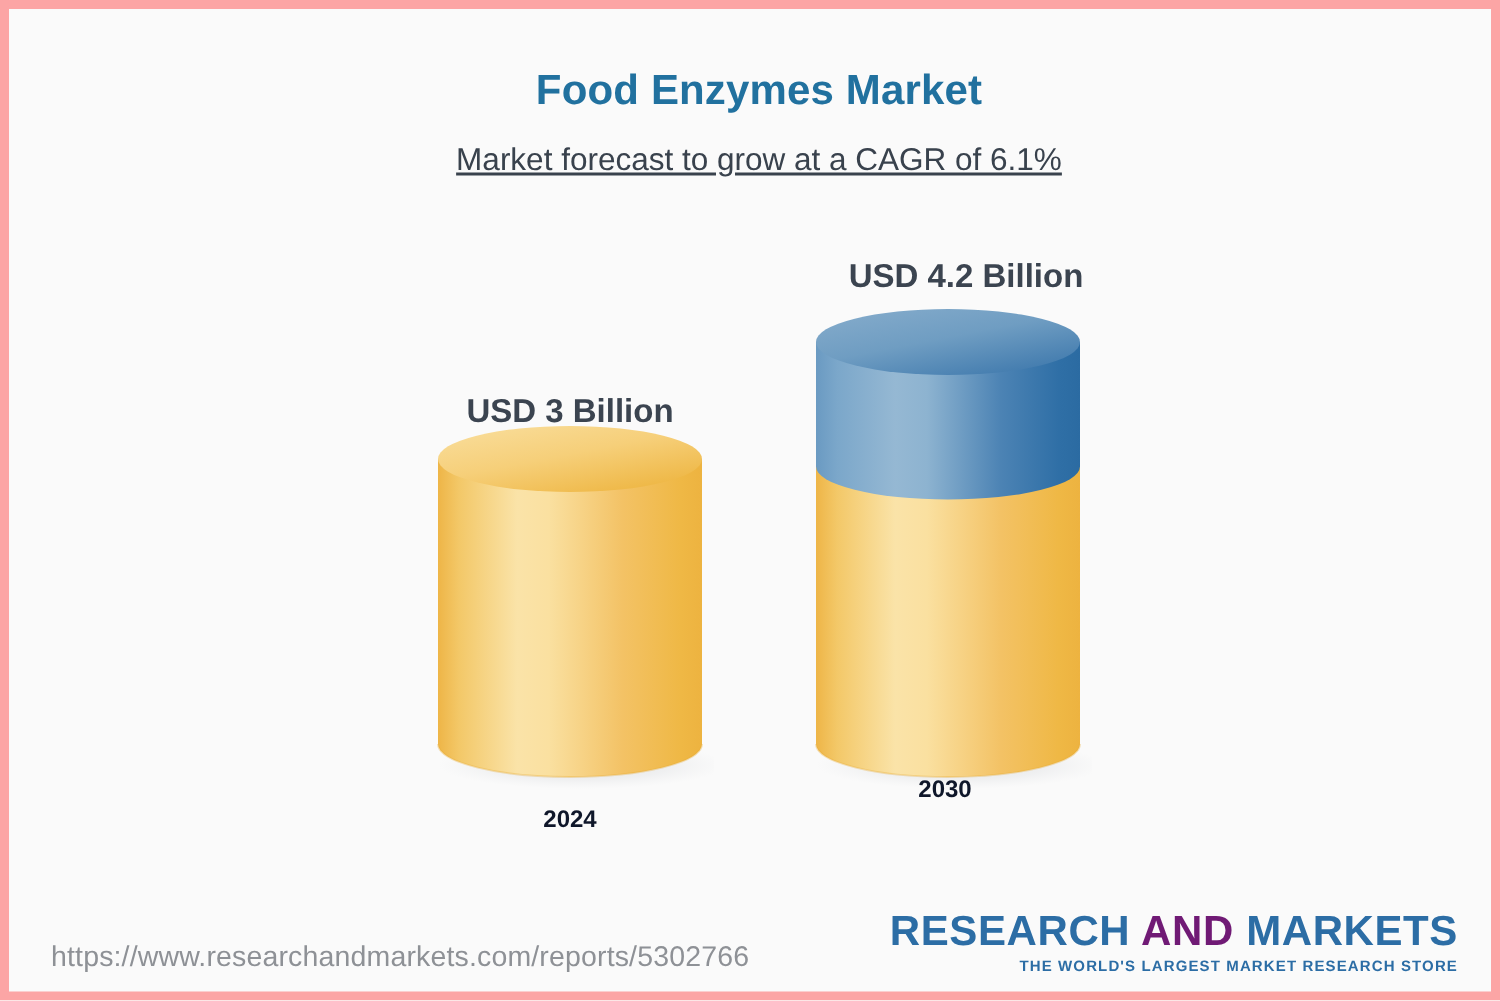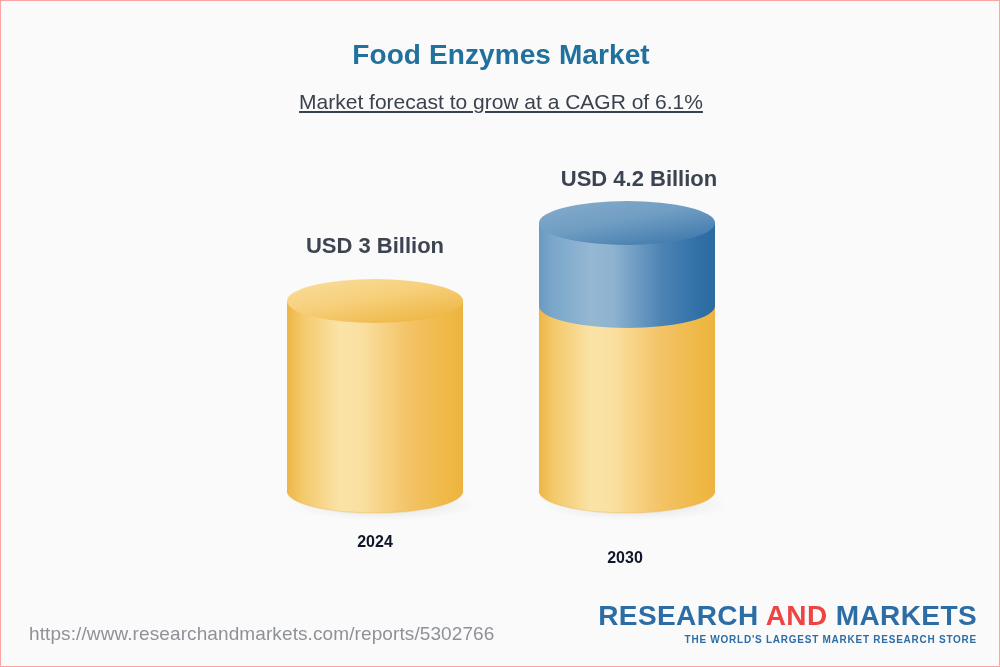--- a/index.html
+++ b/index.html
@@ -11,21 +11,21 @@
     height: 667px;
     font-family: "Liberation Sans", sans-serif;
     background: #ffffff;
   }
   #page {
     position: relative;
     width: 1000px;
     height: 667px;
     box-sizing: border-box;
     background: #fafafa;
-    border: 1px solid #fca5a5;
+    border: 6px solid #fca5a5;
     overflow: hidden;
   }
 
   
   #chart-title {
     position: absolute;
     top: 38px;
     left: 0;
     width: 1000px;
     text-align: center;
@@ -101,42 +101,42 @@
     line-height: 1;
   }
   #logo-main {
     font-size: 28px;
     font-weight: bold;
     color: #2c6da5;
     letter-spacing: 0.4px;
     white-space: nowrap;
   }
   #logo-main .and {
-    color: #ef4444;
+    color: #701a75;
   }
   #logo-tagline {
     margin-top: 5px;
     font-size: 10px;
     font-weight: bold;
     color: #2c6da5;
     letter-spacing: 0.75px;
     white-space: nowrap;
   }
 </style>
 </head>
 <body>
 
 <div id="page">
 
   <div id="chart-title">Food Enzymes Market</div>
   <div id="chart-subtitle">Market forecast to grow at a CAGR of 6.1%</div>
 
   <div id="plot-area">
 
-    <div class="value-label" style="left:244px; top:232px;">USD 3 Billion</div>
+    <div class="value-label" style="left:244px; top:255px;">USD 3 Billion</div>
 
     <div class="cyl" style="left:280px; top:272px;">
       <svg class="cyl-svg" width="190" height="248" viewBox="0 0 190 248" xmlns="http://www.w3.org/2000/svg">
         <defs>
           <linearGradient id="goldBody" x1="0" y1="0" x2="1" y2="0">
             <stop offset="0%" stop-color="#eeb547"></stop>
             <stop offset="8%" stop-color="#f3c868"></stop>
             <stop offset="30%" stop-color="#fae3a8"></stop>
             <stop offset="42%" stop-color="#fae0a0"></stop>
             <stop offset="70%" stop-color="#f3c265"></stop>
@@ -207,21 +207,21 @@
 
         <path d="M6,111 L6,296 A88,22 0 0 0 182,296 L182,111 Z" fill="url(#goldBody2)"></path>
         <path d="M6,296 A88,22 0 0 0 182,296" fill="none" stroke="#e9ab33" stroke-opacity="0.35" stroke-width="1.2"></path>
 
         <path d="M6,28 L6,111 A88,22 0 0 0 182,111 L182,28 Z" fill="url(#blueBody)"></path>
 
         <ellipse cx="94" cy="28" rx="88" ry="22" fill="url(#blueTop)"></ellipse>
       </svg>
     </div>
 
-    <div class="category-label" style="left:494px; top:548px;text-align:center;">2030</div>
+    <div class="category-label" style="left:494px; top:512px;text-align:center;">2030</div>
 
   </div>
 
   <div id="footer-url">https://www.researchandmarkets.com/reports/5302766</div>
 
   <div id="logo">
     <div id="logo-main"><span>RESEARCH</span> <span class="and">AND</span> <span>MARKETS</span></div>
     <div id="logo-tagline">THE WORLD'S LARGEST MARKET RESEARCH STORE</div>
   </div>
 

